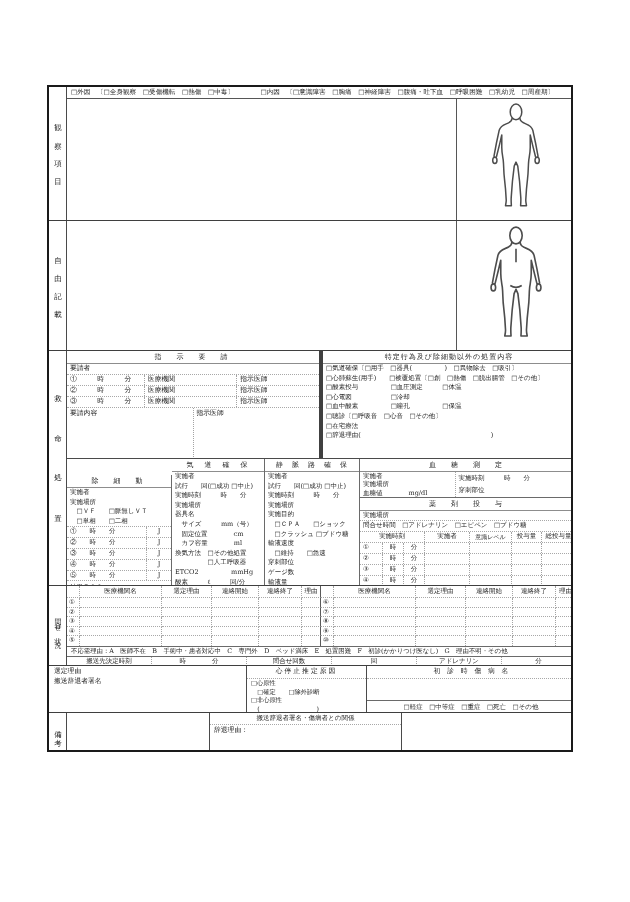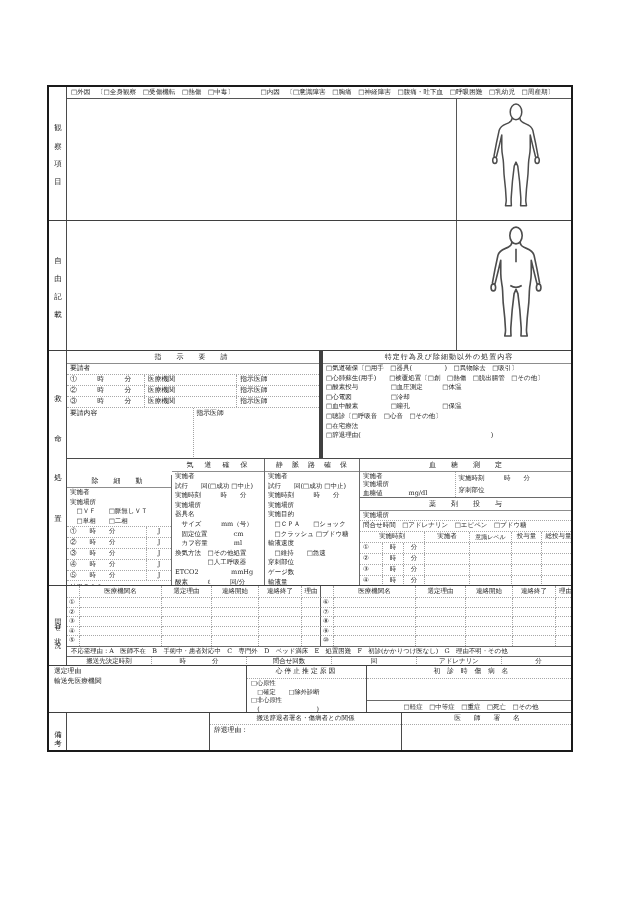--- a/index.html
+++ b/index.html
@@ -330,21 +330,21 @@
       <div class="cell f65 ctr" style="width:85px;line-height:9px;">問合せ回数</div>
       <div class="cell f65 ctr" style="width:85px;line-height:9px;">回</div>
       <div class="cell f65 ctr" style="width:85px;line-height:9px;">アドレナリン</div>
       <div class="f65 ctr" style="width:73px;line-height:9px;">分</div>
     </div>
   </div>
 
   <div class="x sec" style="left:0;top:578px;width:526px;height:47px;">
     <div class="x" style="left:0;top:0;width:198px;height:47px;border-right:1px solid #4a4a4a;">
       <div class="f68 pre" style="padding-left:5px;line-height:10px;">選定理由</div>
-      <div class="f68 pre" style="padding-left:5px;line-height:10px;">輸送先医療機関</div>
+      <div class="f68 pre" style="padding-left:5px;line-height:10px;">搬送辞退者署名</div>
     </div>
     <div class="x" style="left:198px;top:0;width:120px;height:47px;border-right:1px solid #4a4a4a;">
       <div class="ctr f68" style="height:12px;line-height:11px;letter-spacing:2px;border-bottom:1px dotted #a8a8a8;">心停止推定原因</div>
       <div class="pre" style="font-size:6.3px;line-height:8.5px;padding-left:4px;">□心原性</div>
       <div class="pre" style="font-size:6.3px;line-height:8.5px;padding-left:4px;">　□確定　　□除外診断</div>
       <div class="pre" style="font-size:6.3px;line-height:8.5px;padding-left:4px;">□非心原性</div>
       <div class="pre" style="font-size:6.3px;line-height:8.5px;padding-left:4px;">　(　　　　　　　　　)</div>
     </div>
     <div class="x" style="left:318px;top:0;width:208px;height:47px;">
       <div class="ctr f68" style="height:12px;line-height:11px;border-bottom:1px dotted #a8a8a8;">初　診　時　傷　病　名</div>
@@ -354,18 +354,15 @@
 
   <div class="x sec" style="left:0;top:625px;width:526px;height:40px;">
     <div class="x lblcol">
       <span class="vtxt" style="letter-spacing:8px;">備考</span>
     </div>
     <div class="x" style="left:18px;top:0;width:143px;height:40px;border-right:1px solid #4a4a4a;"></div>
     <div class="x" style="left:161px;top:0;width:192px;height:40px;border-right:1px solid #4a4a4a;">
       <div class="ctr" style="font-size:6.5px;height:11px;line-height:10px;border-bottom:1px dotted #a8a8a8;white-space:pre;">搬送辞退者署名・傷病者との関係</div>
       <div class="f68 pre" style="padding-left:4px;line-height:11px;">辞退理由：</div>
     </div>
-    <div class="x" style="left:353px;top:0;width:173px;height:40px;">
-      <div class="ctr" style="font-size:6.8px;height:11px;line-height:10px;letter-spacing:3px;border-bottom:1px dotted #a8a8a8;white-space:pre;">医　師　署　名</div>
-    </div>
   </div>
 
 </div>
 
 </body></html>

